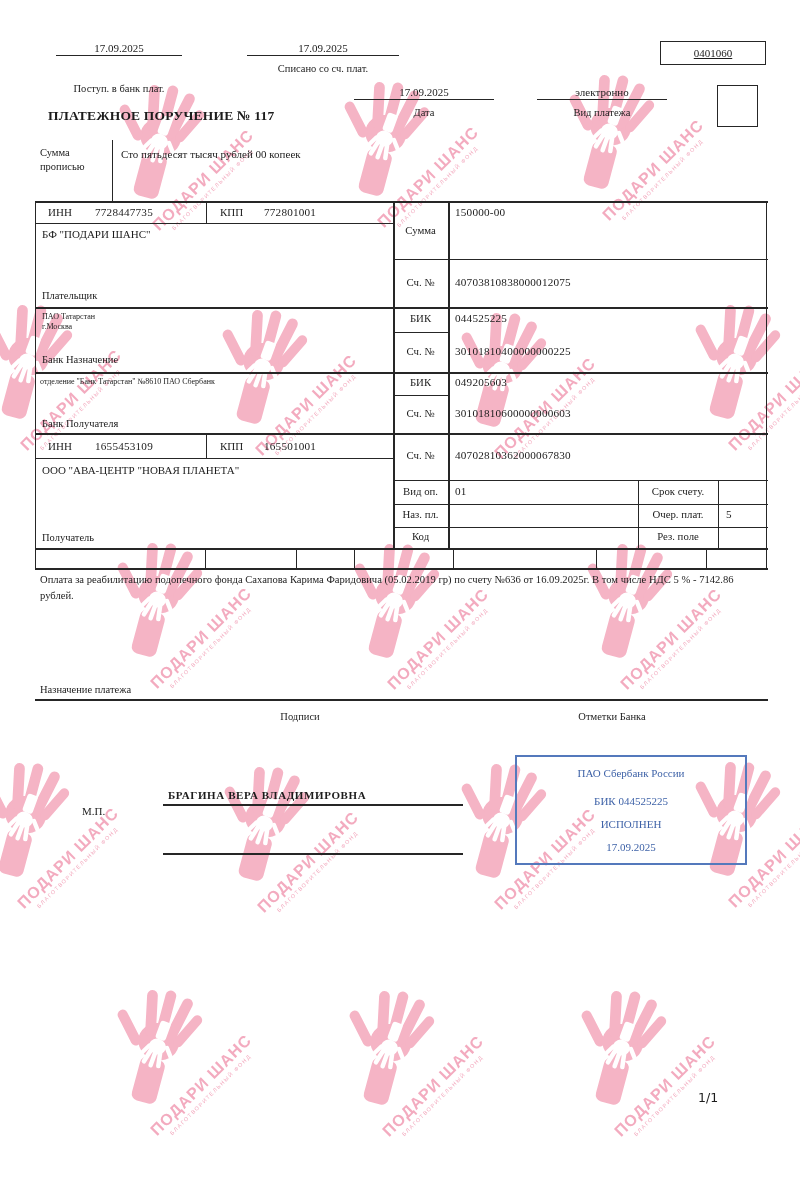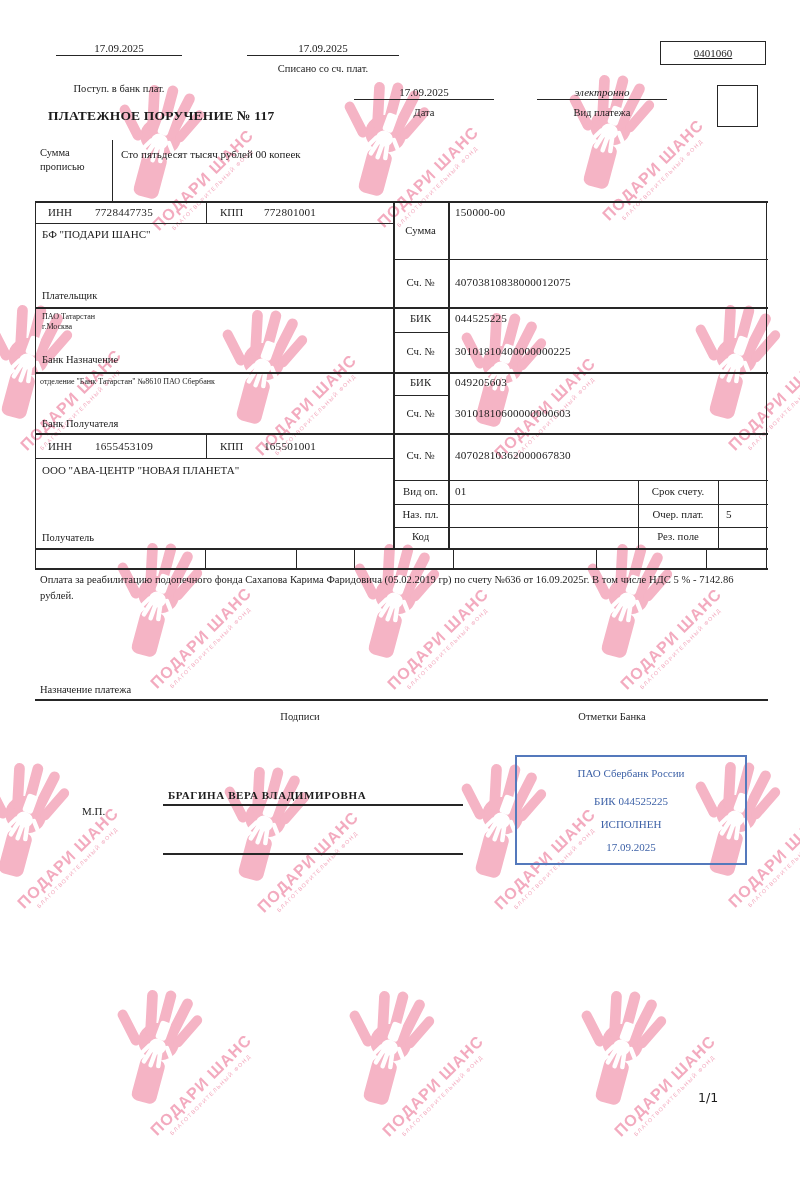--- a/index.html
+++ b/index.html
@@ -245,21 +245,21 @@
       <span>0401060</span>
     </div>
 
     <div class="abs title" style="left:40px;top:108px;">ПЛАТЕЖНОЕ ПОРУЧЕНИЕ № 117</div>
 
     <div class="ufield" style="left:354px;top:86px;width:140px;">
       <span>17.09.2025</span>
     </div>
     <div class="abs lbl ctr" style="left:354px;top:107px;width:140px;">Дата</div>
 
-    <div class="ufield" style="left:537px;top:86px;width:130px;font-style:italic;">
+    <div class="ufield" style="left:537px;top:86px;width:130px;">
       <span>электронно</span>
     </div>
     <div class="abs lbl ctr" style="left:537px;top:107px;width:130px;">Вид платежа</div>
 
     <div class="box" style="left:717px;top:85px;width:39px;height:40px;"></div>
 
     <div class="abs lbl" style="left:40px;top:146px;line-height:1.35;">
       <div>Сумма</div>
       <div>прописью</div>
     </div>

